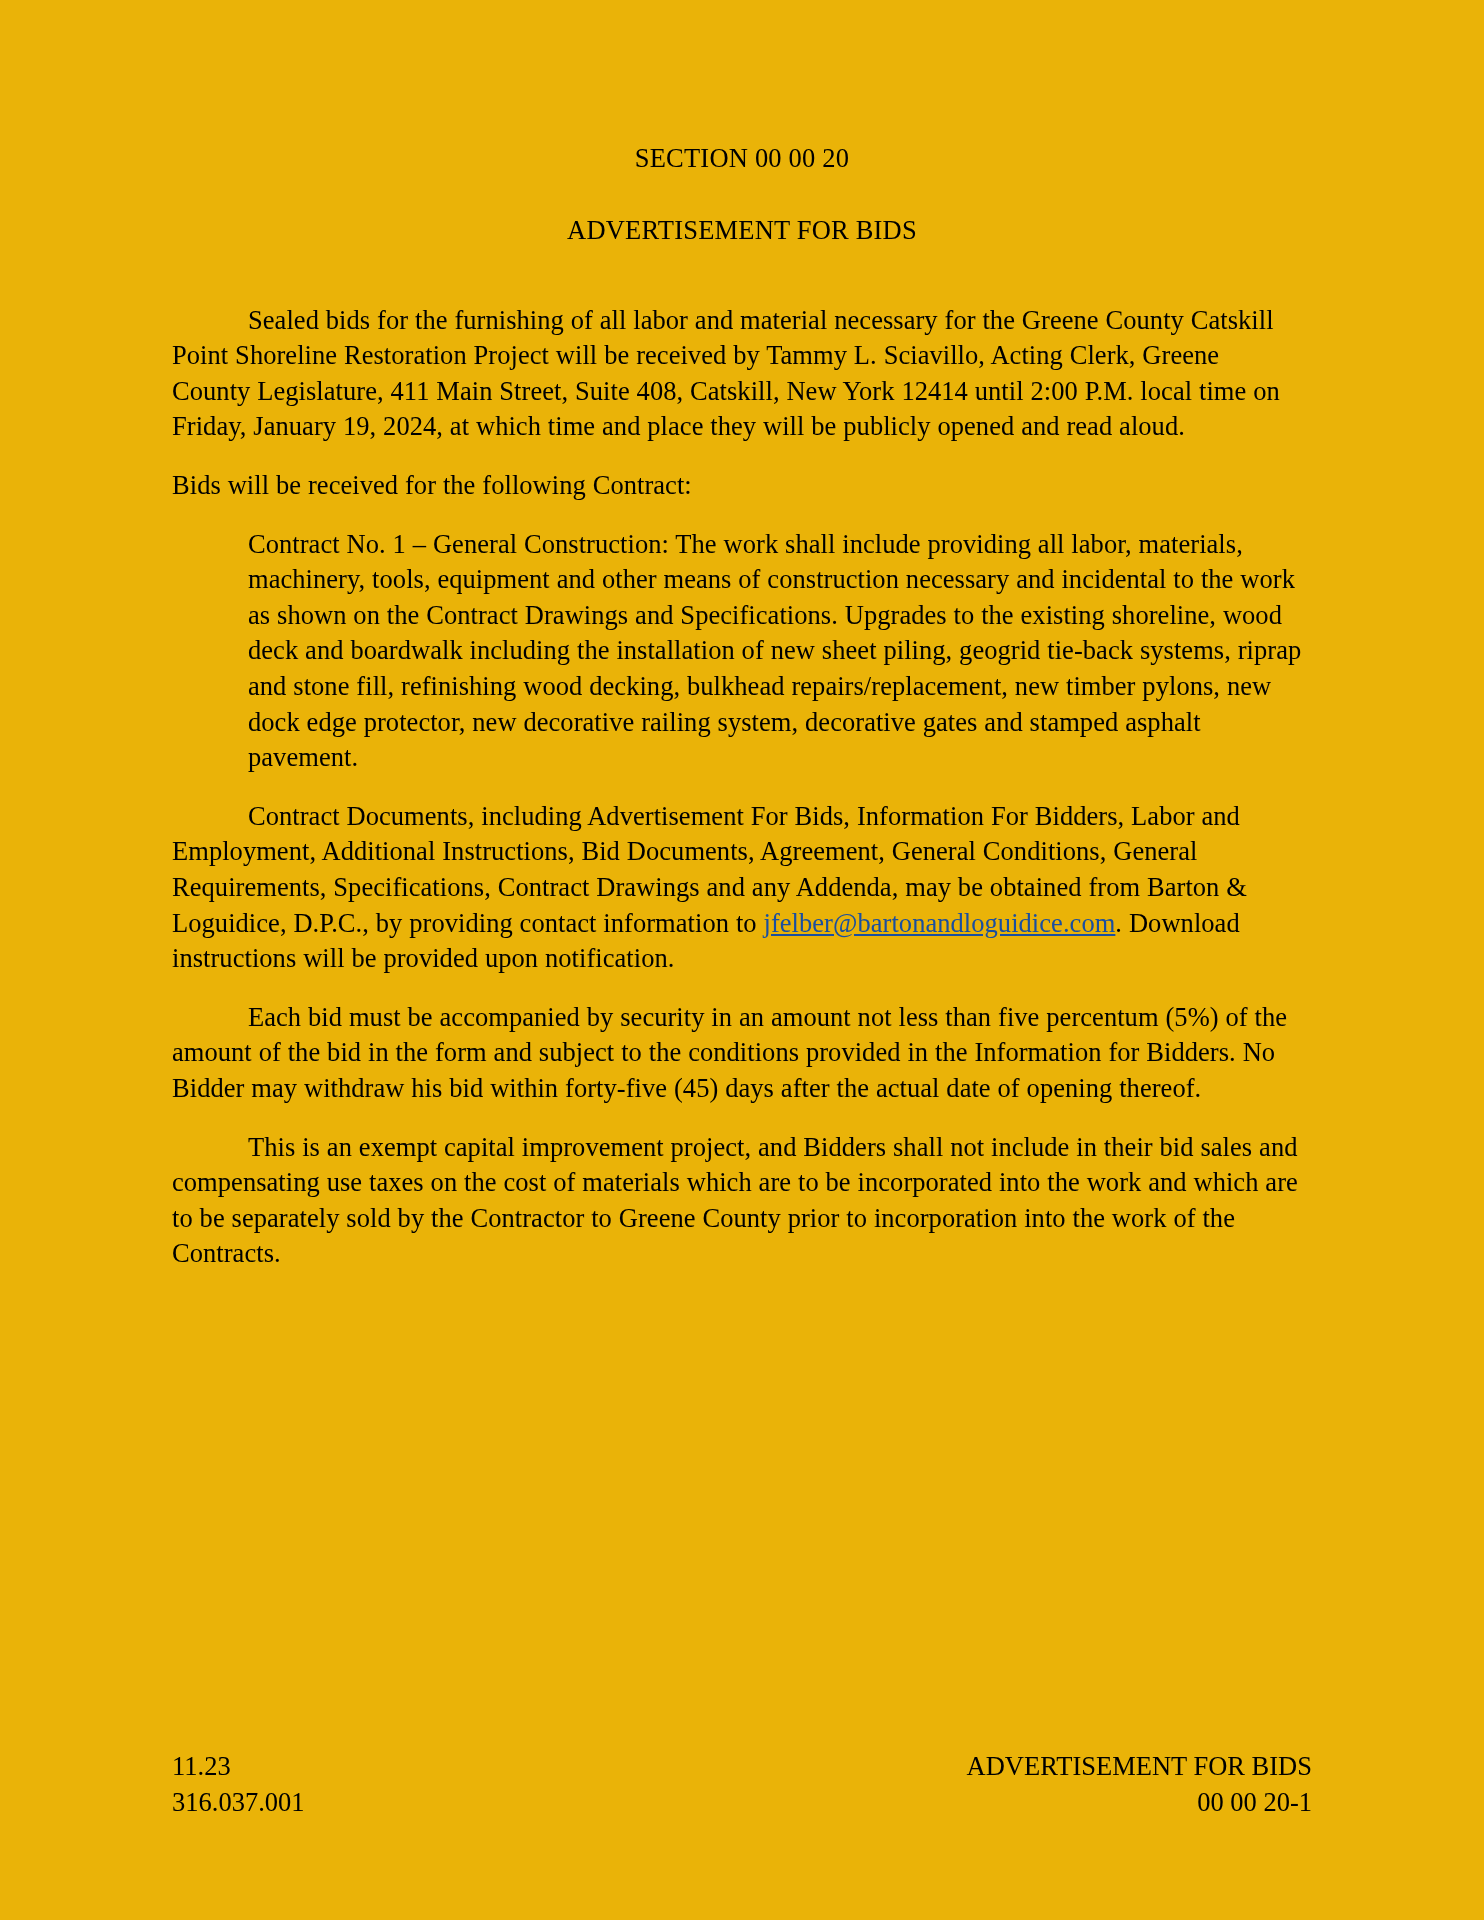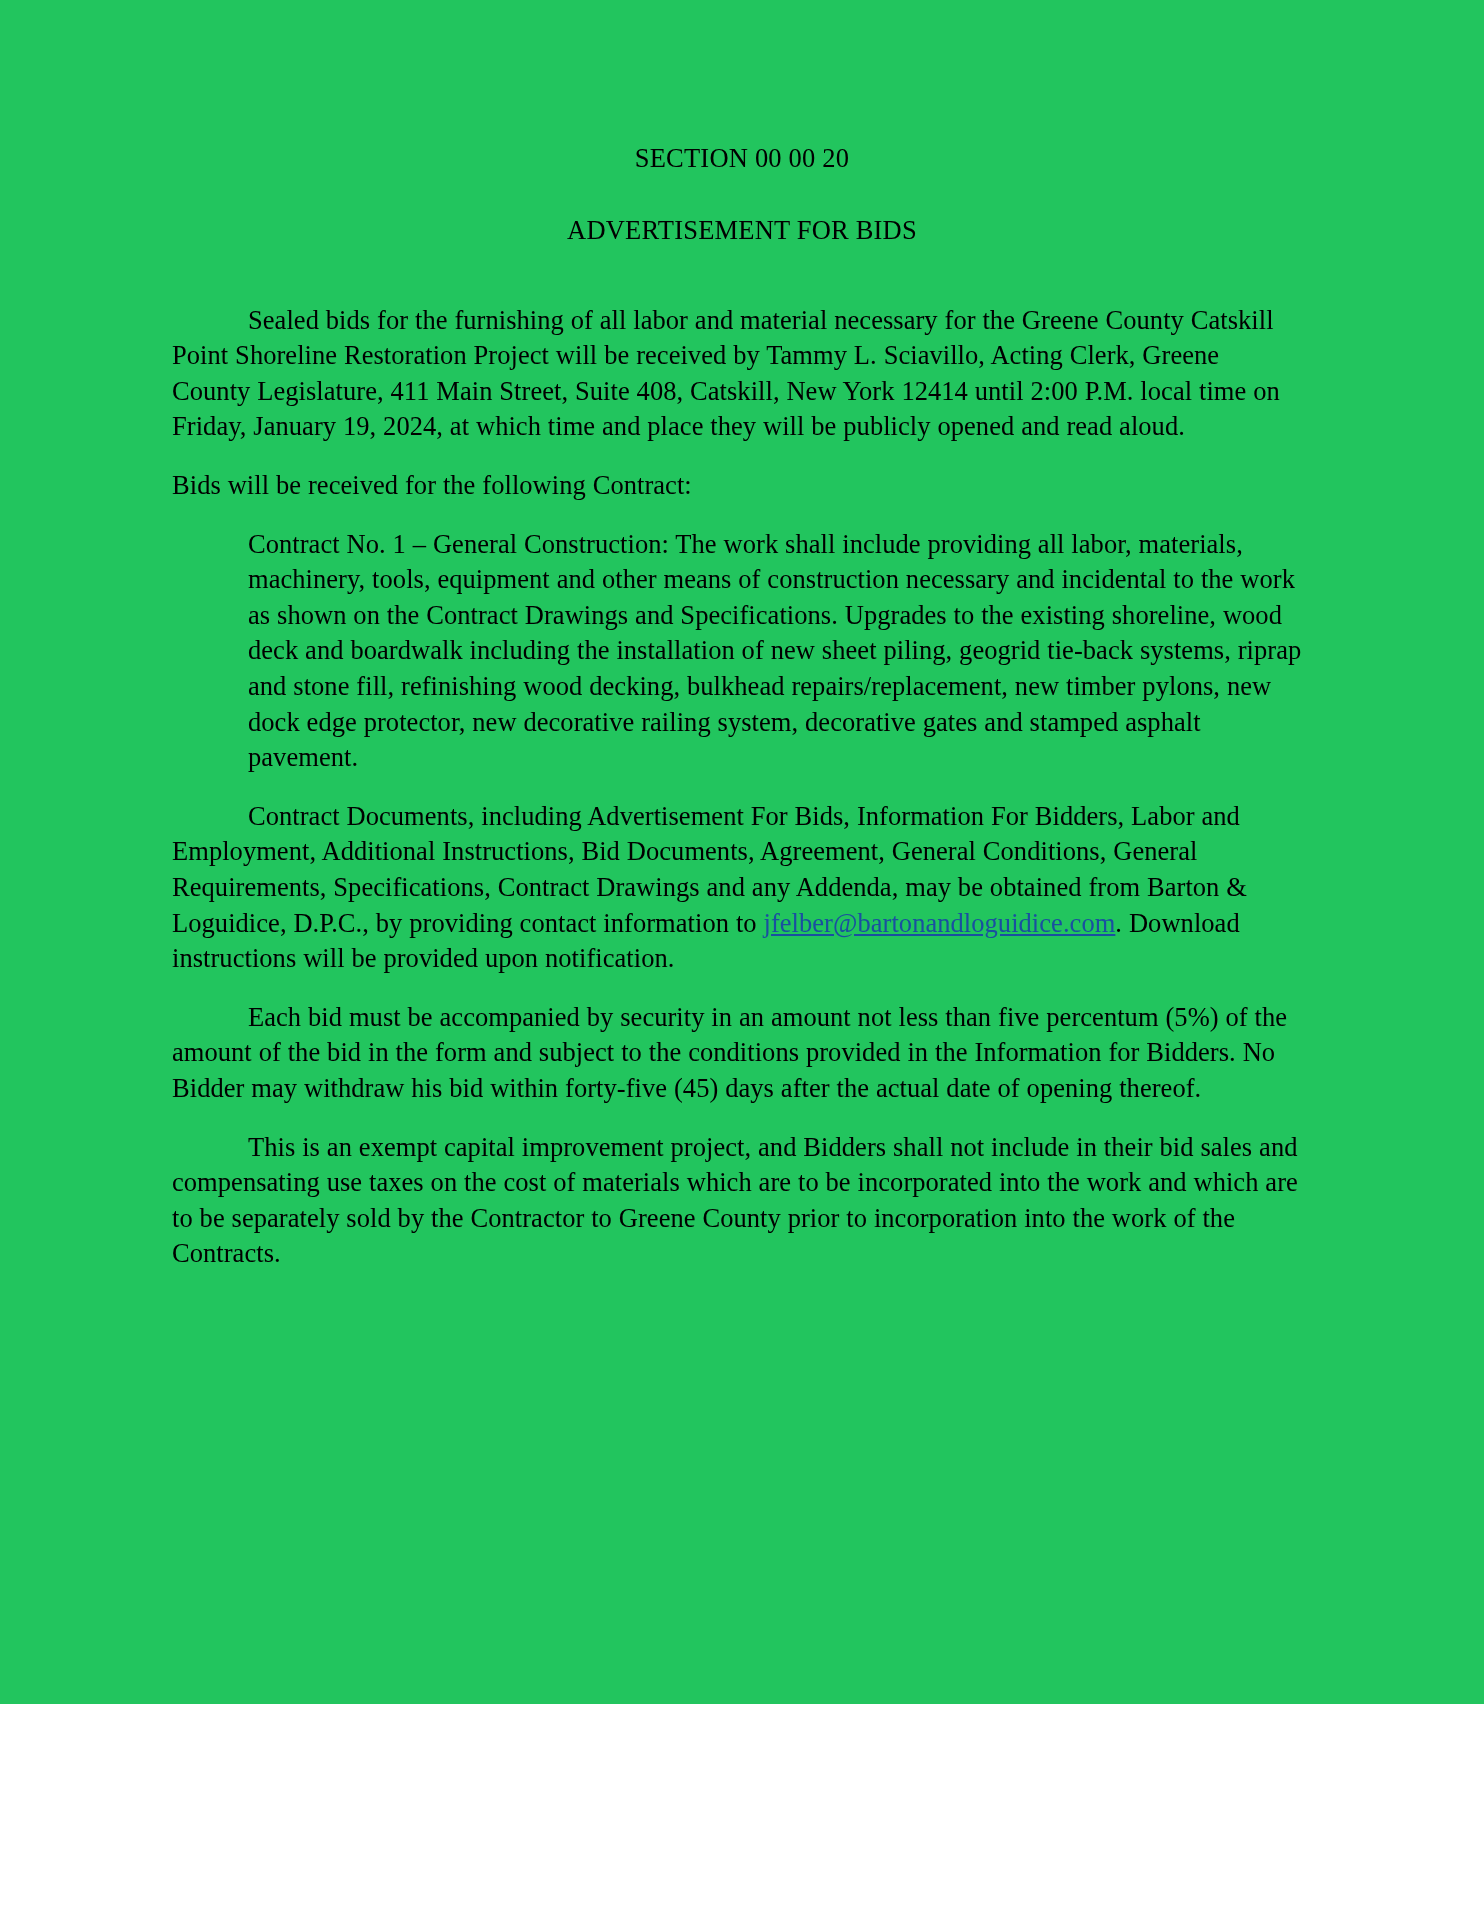--- a/index.html
+++ b/index.html
@@ -8,23 +8,23 @@
     padding: 0;
     background: #ffffff;
   }
   body {
     font-family: "Liberation Serif", "DejaVu Serif", serif;
     color: #000000;
   }
   .page {
     position: relative;
     width: 1484px;
-    height: 1704px;
+    height: 1920px;
     margin: 0 auto;
-    background: #22c55e;
+    background: #eab308;
     box-sizing: border-box;
     overflow: hidden;
   }
   .content {
     position: absolute;
     left: 172px;
     top: 0;
     width: 1140px;
     height: 1920px;
   }

